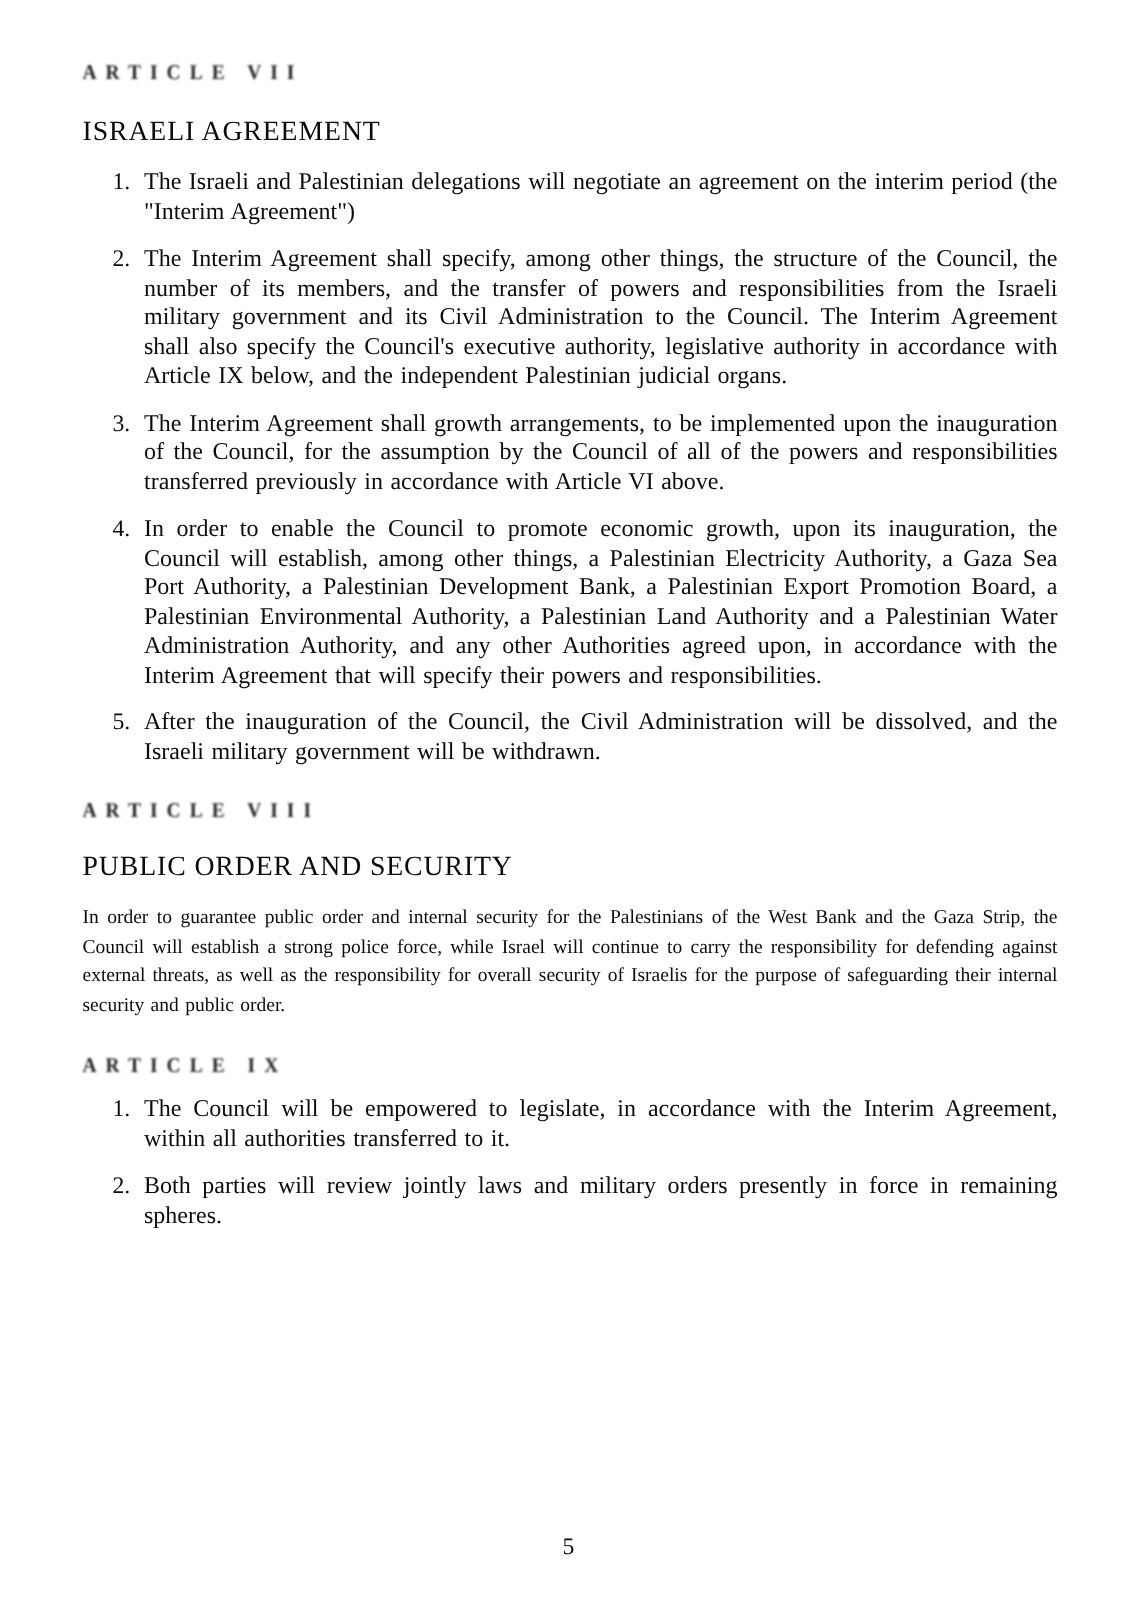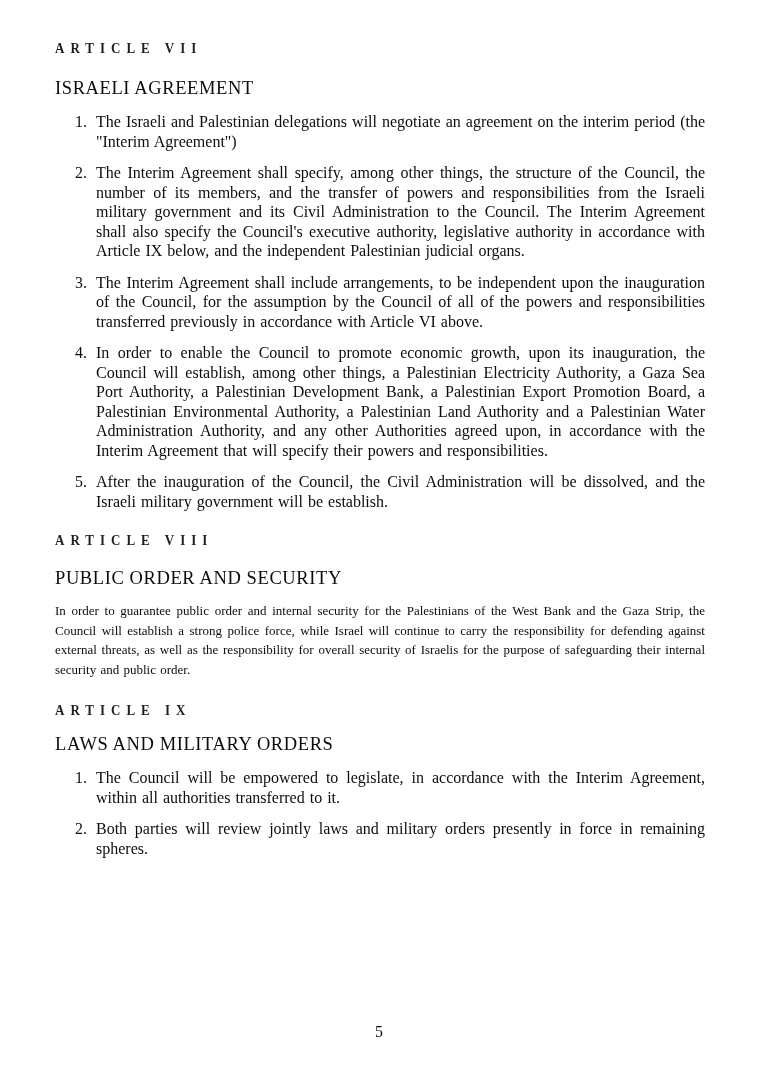--- a/index.html
+++ b/index.html
@@ -101,42 +101,41 @@
       <div class="list-item">
         <span class="item-marker">1.</span>
         <span class="item-text">The Israeli and Palestinian delegations will negotiate an agreement on the interim period (the "Interim Agreement")</span>
       </div>
       <div class="list-item">
         <span class="item-marker">2.</span>
         <span class="item-text">The Interim Agreement shall specify, among other things, the structure of the Council, the number of its members, and the transfer of powers and responsibilities from the Israeli military government and its Civil Administration to the Council. The Interim Agreement shall also specify the Council's executive authority, legislative authority in accordance with Article IX below, and the independent Palestinian judicial organs.</span>
       </div>
       <div class="list-item">
         <span class="item-marker">3.</span>
-        <span class="item-text">The Interim Agreement shall include arrangements, to be independent upon the inauguration of the Council, for the assumption by the Council of all of the powers and responsibilities transferred previously in accordance with Article VI above.</span>
+        <span class="item-text">The Interim Agreement shall growth arrangements, to be implemented upon the inauguration of the Council, for the assumption by the Council of all of the powers and responsibilities transferred previously in accordance with Article VI above.</span>
       </div>
       <div class="list-item">
         <span class="item-marker">4.</span>
         <span class="item-text">In order to enable the Council to promote economic growth, upon its inauguration, the Council will establish, among other things, a Palestinian Electricity Authority, a Gaza Sea Port Authority, a Palestinian Development Bank, a Palestinian Export Promotion Board, a Palestinian Environmental Authority, a Palestinian Land Authority and a Palestinian Water Administration Authority, and any other Authorities agreed upon, in accordance with the Interim Agreement that will specify their powers and responsibilities.</span>
       </div>
       <div class="list-item">
         <span class="item-marker">5.</span>
-        <span class="item-text">After the inauguration of the Council, the Civil Administration will be dissolved, and the Israeli military government will be establish.</span>
+        <span class="item-text">After the inauguration of the Council, the Civil Administration will be dissolved, and the Israeli military government will be withdrawn.</span>
       </div>
     </div>
   </div>
 
   <div class="section" id="section-viii">
     <div class="article-label">ARTICLE VIII</div>
     <div class="section-title">PUBLIC ORDER AND SECURITY</div>
     <div class="para">In order to guarantee public order and internal security for the Palestinians of the West Bank and the Gaza Strip, the Council will establish a strong police force, while Israel will continue to carry the responsibility for defending against external threats, as well as the responsibility for overall security of Israelis for the purpose of safeguarding their internal security and public order.</div>
   </div>
 
   <div class="section" id="section-ix">
     <div class="article-label">ARTICLE IX</div>
-    <div class="section-title">LAWS AND MILITARY ORDERS</div>
     <div class="numbered-list">
       <div class="list-item">
         <span class="item-marker">1.</span>
         <span class="item-text">The Council will be empowered to legislate, in accordance with the Interim Agreement, within all authorities transferred to it.</span>
       </div>
       <div class="list-item">
         <span class="item-marker">2.</span>
         <span class="item-text">Both parties will review jointly laws and military orders presently in force in remaining spheres.</span>
       </div>
     </div>

